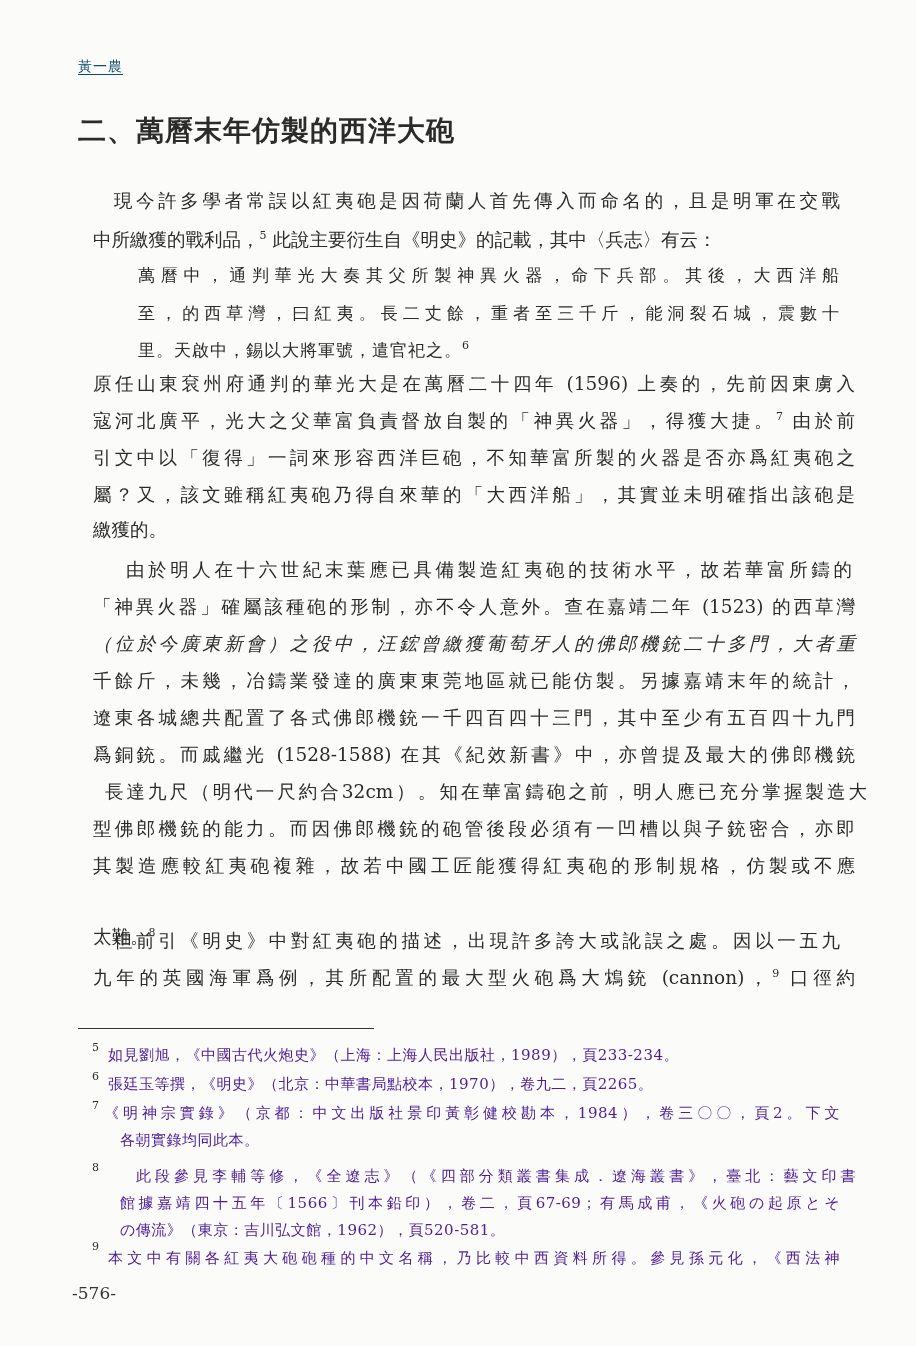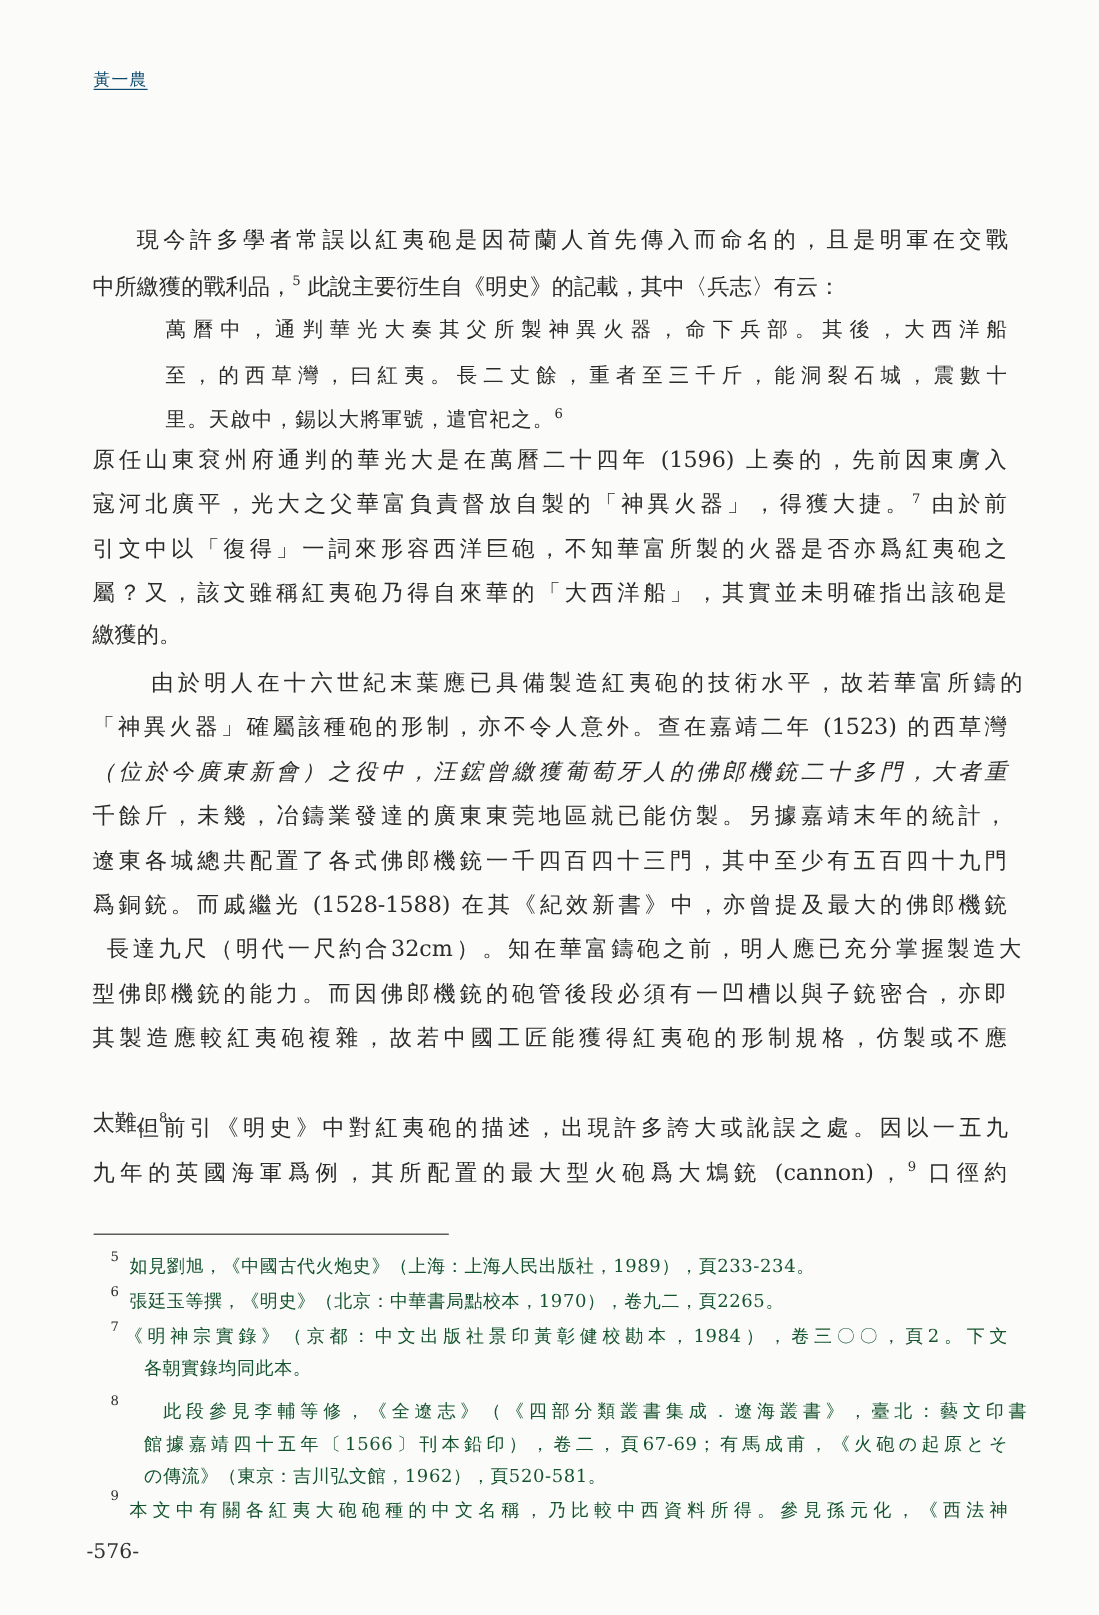--- a/index.html
+++ b/index.html
@@ -37,21 +37,21 @@
     top: 112px;
     font-family: "DejaVu Sans", "Liberation Sans", sans-serif;
     font-size: 28px;
     font-weight: bold;
     color: #2b2b2b;
     letter-spacing: 1px;
     margin: 0;
   }
   .line {
     position: absolute;
-    left: 77px;
+    left: 93px;
     width: 762px;
     font-size: 18.5px;
     line-height: 26px;
     white-space: nowrap;
     text-align: justify;
     text-align-last: justify;
     color: #2b2b2b;
   }
   .line.indent { left: 114px; width: 726px; }
   .line.last { text-align-last: left; }
@@ -83,21 +83,21 @@
   }
   .fn-line {
     position: absolute;
     left: 96px;
     width: 744px;
     font-size: 15px;
     line-height: 20px;
     white-space: nowrap;
     text-align: justify;
     text-align-last: justify;
-    color: #14532d;
+    color: #4c1d95;
     letter-spacing: 0.5px;
   }
   .fn-line.cont { left: 120px; width: 720px; }
   .fn-line.last { text-align-last: left; }
   .fn-num {
     position: absolute;
     left: 92px;
     font-size: 11px;
     line-height: 12px;
     color: #2b2b2b;
@@ -110,20 +110,21 @@
     color: #333;
   }
 </style>
 </head>
 <body>
 
 <div class="page">
 
   <div class="running-head">黃一農</div>
 
+  <h2 class="section-title">二、萬曆末年仿製的西洋大砲</h2>
 
   <div>
     <div class="line indent" style="top:188px;">現今許多學者常誤以紅夷砲是因荷蘭人首先傳入而命名的，且是明軍在交戰</div>
     <div class="line last" style="top:227px;">
       <span>中所繳獲的戰利品，</span><span class="sup">5</span> <span>此說主要衍生自《明史》的記載，其中〈兵志〉有云：</span>
     </div>
   </div>
 
   <div>
     <div class="quote-line" style="top:262px;">萬曆中，通判華光大奏其父所製神異火器，命下兵部。其後，大西洋船</div>

